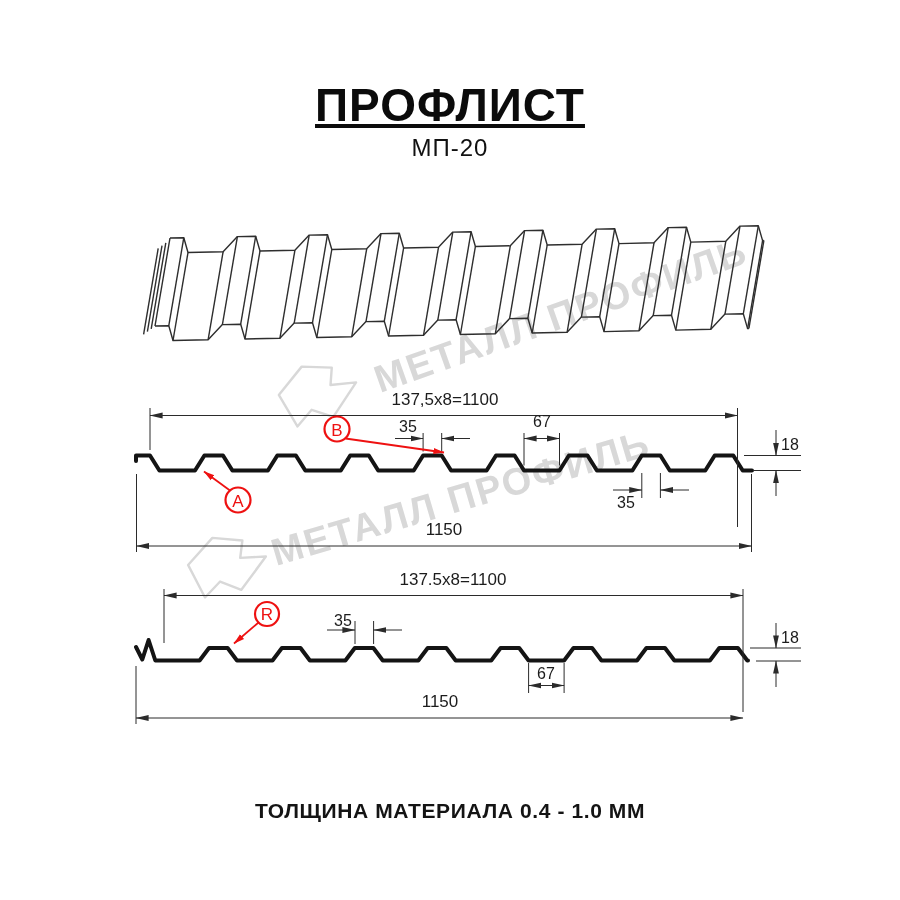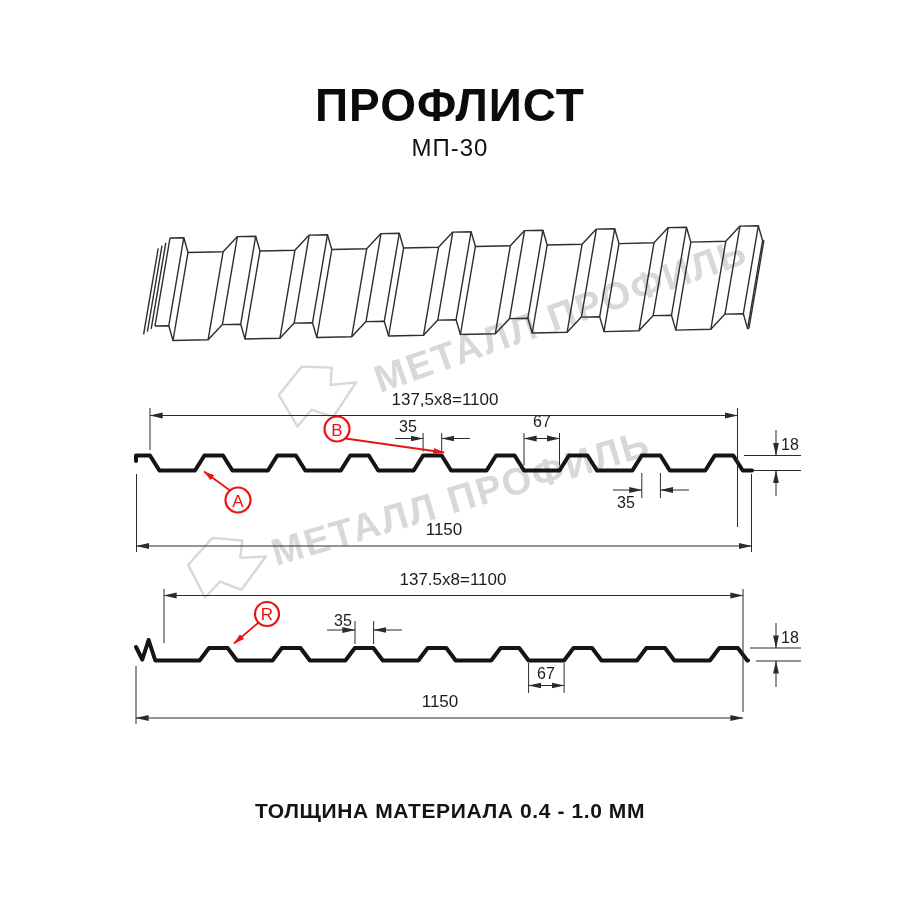--- a/index.html
+++ b/index.html
@@ -1,19 +1,19 @@
 <!DOCTYPE html>
 <html><head>
 <meta charset="utf-8">
 <style>
   html,body{margin:0;padding:0;background:#fff;}
   .page{position:relative;width:900px;height:900px;background:#fff;overflow:hidden;
         font-family:"Liberation Sans",sans-serif;}
   .title{position:absolute;top:78px;left:0;width:100%;text-align:center;
-         font-weight:700;font-size:46px;letter-spacing:1px;color:#0b0b0b;}
+         font-weight:700;font-size:46px;letter-spacing:1px;color:#0b0b0b;text-decoration:underline;}
   .subtitle{position:absolute;top:134px;left:0;width:100%;text-align:center;
          font-weight:500;font-size:24px;letter-spacing:1px;color:#111;}
   .caption{position:absolute;top:799px;left:0;width:100%;text-align:center;
          font-weight:600;font-size:21px;letter-spacing:.6px;color:#141414;}
   svg{position:absolute;left:0;top:0;}
   .prof{fill:none;stroke:#141414;stroke-width:4;stroke-linejoin:round;stroke-linecap:round;}
   .wire{fill:none;stroke:#2e2e2e;stroke-width:1.4;stroke-linejoin:round;}
   .dl{stroke:#2b2b2b;stroke-width:1;fill:none;}
   .dt{font-family:"Liberation Sans",sans-serif;font-size:17px;fill:#1c1c1c;}
   .dts{font-family:"Liberation Sans",sans-serif;font-size:16px;fill:#1c1c1c;}
@@ -23,21 +23,21 @@
   .wmt{font-family:"Liberation Sans",sans-serif;font-weight:700;font-size:38px;
        letter-spacing:2px;fill:#d8d8d8;}
   .wml{fill:none;stroke:#d8d8d8;stroke-width:2.4;stroke-linejoin:round;}
 </style>
 </head>
 <body>
 
 <div class="page">
 
   <div class="title">ПРОФЛИСТ</div>
-  <div class="subtitle">МП-30</div>
+  <div class="subtitle">МП-20</div>
 
   <svg width="900" height="900" viewBox="0 0 900 900">
     <defs>
       <marker id="arw" markerUnits="userSpaceOnUse" markerWidth="14" markerHeight="9" refX="12.6" refY="4.5" orient="auto-start-reverse">
         <path d="M13,4.5 L0,1.6 L0,7.4 Z" fill="#2b2b2b"></path>
       </marker>
       <marker id="arwR" markerUnits="userSpaceOnUse" markerWidth="12" markerHeight="9" refX="10.6" refY="4.5" orient="auto-start-reverse">
         <path d="M11,4.5 L0,1.4 L0,7.6 Z" fill="#ee1111"></path>
       </marker>
     </defs>

